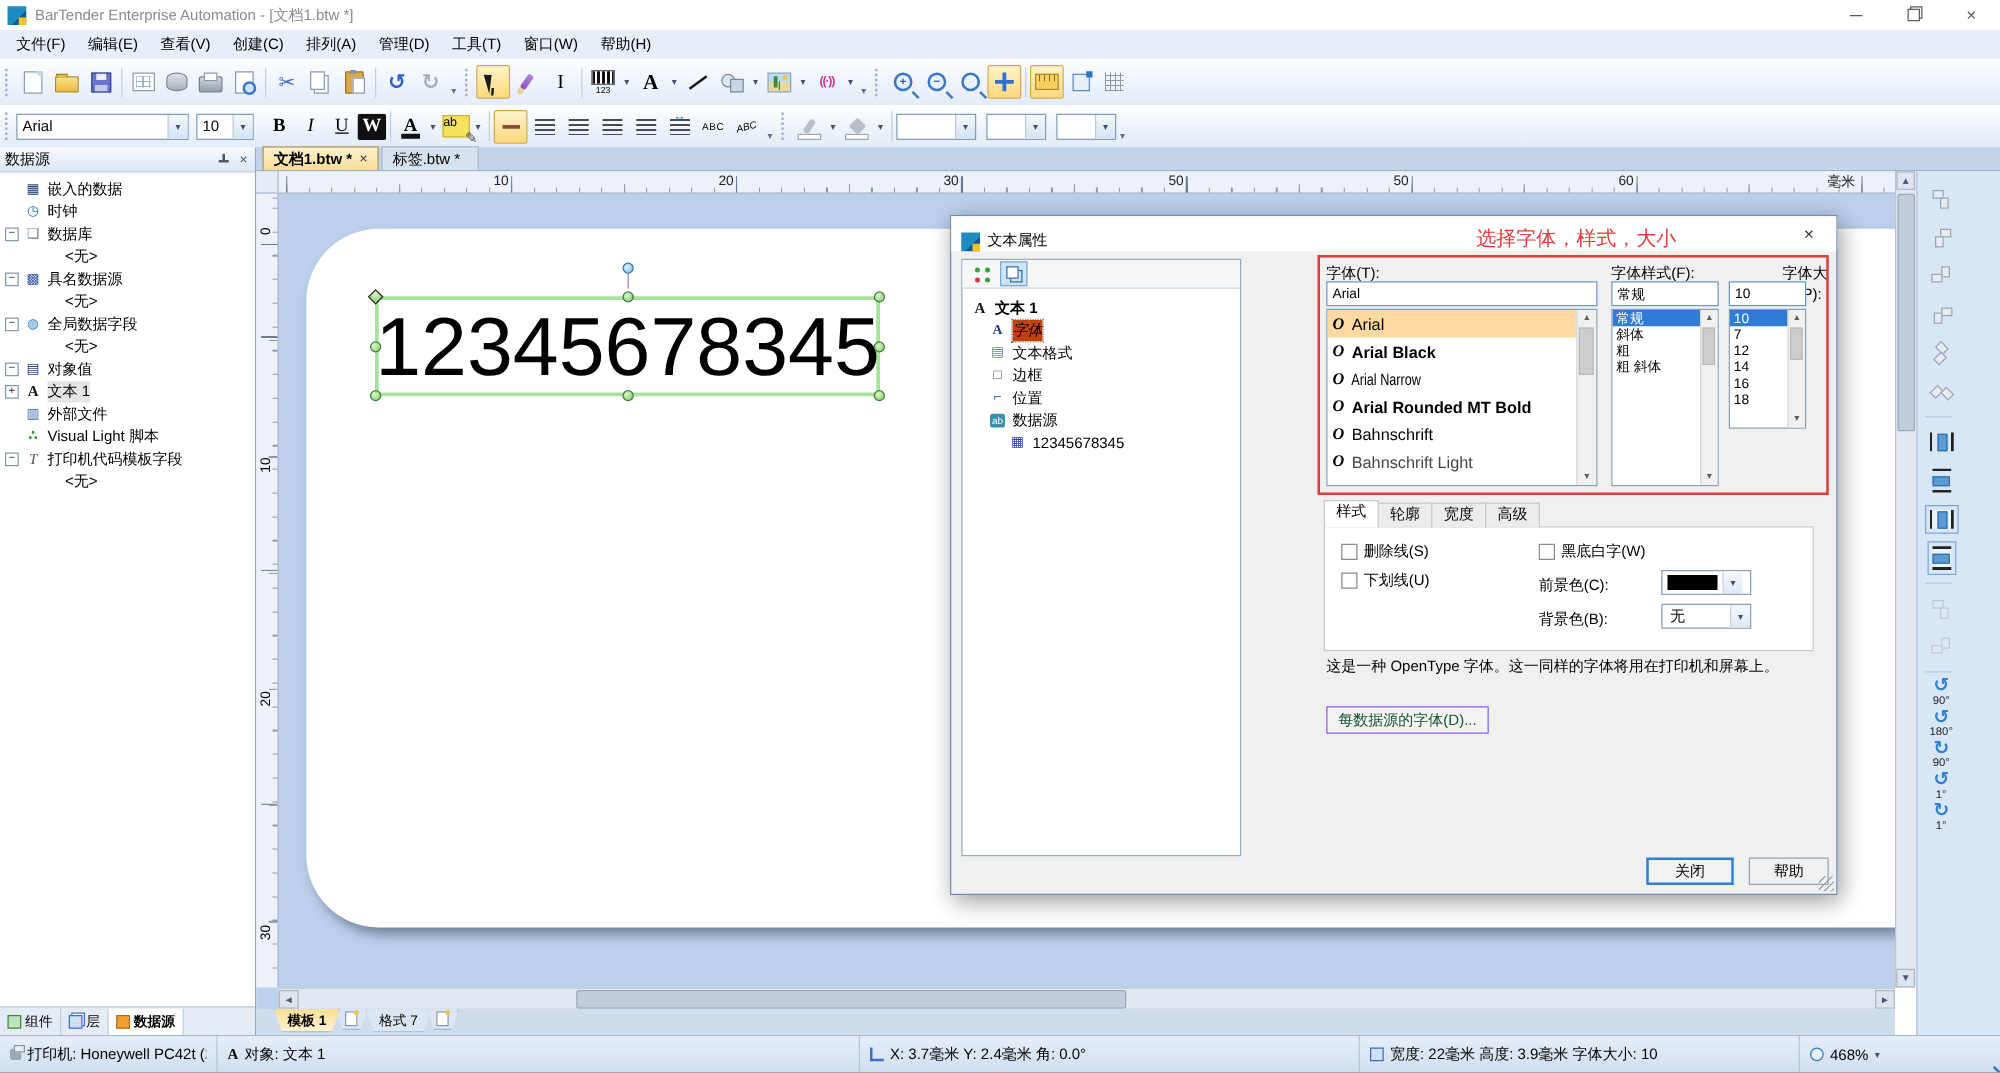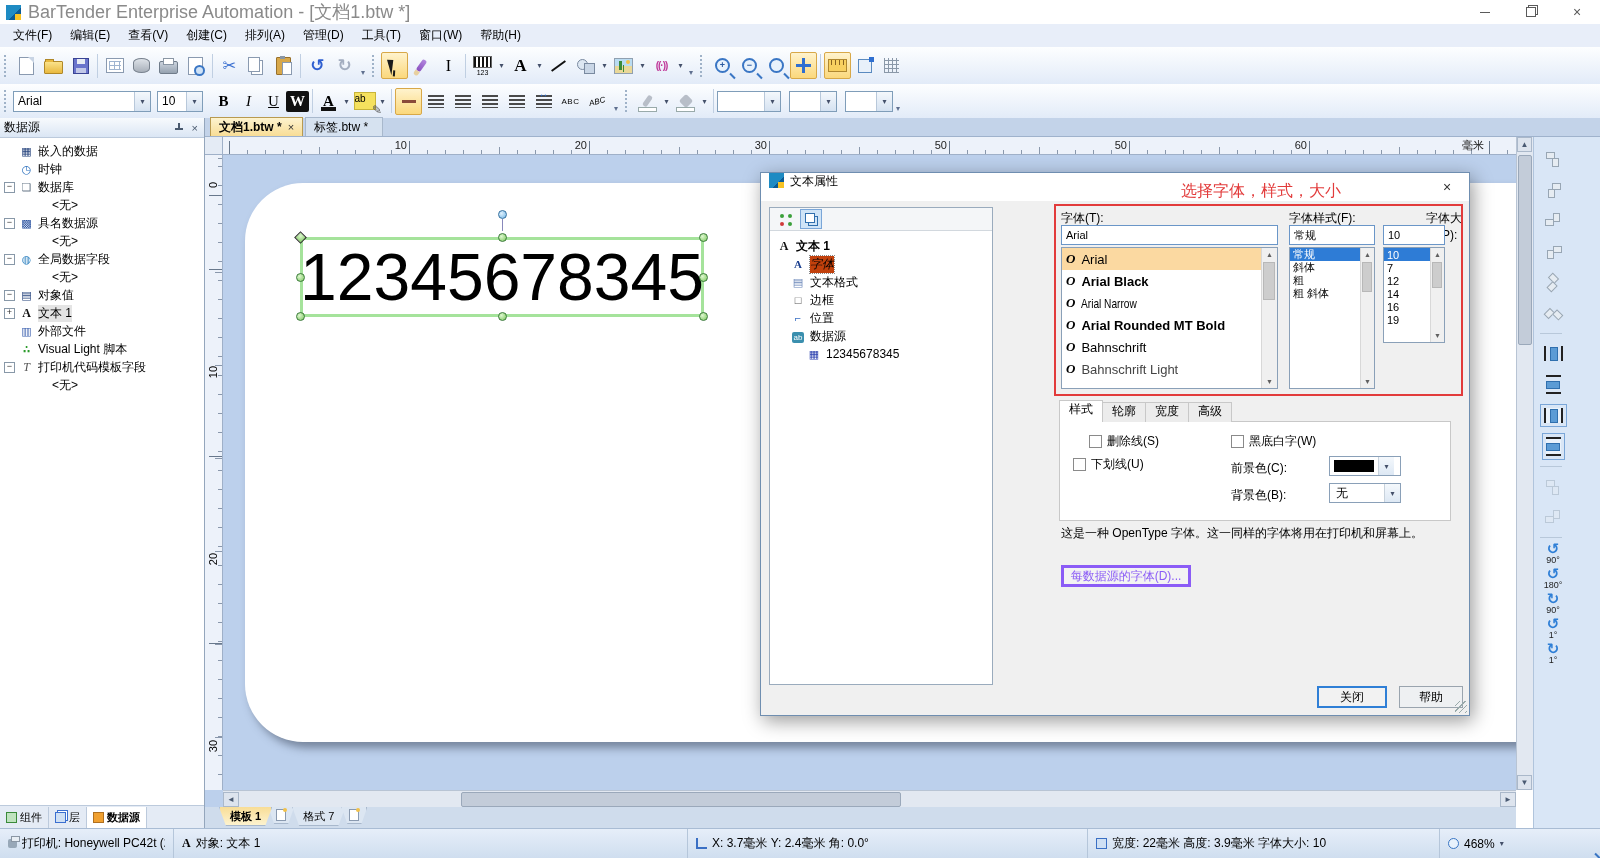--- a/index.html
+++ b/index.html
@@ -2,21 +2,21 @@
 <html><head>
 <meta charset="utf-8">
 <style>
   html,body{margin:0;padding:0;background:#555;}
   #app{position:relative;width:1600px;height:858px;background:#fff;overflow:hidden;
        font-family:"Liberation Sans","DejaVu Sans",sans-serif;font-size:12px;color:#000;}
   
   .titlebar{position:absolute;left:0;top:0;width:1600px;height:24px;background:#fff;display:flex;align-items:center;}
   .bt-logo{width:15px;height:15px;margin:0 7px 0 6px;background:linear-gradient(135deg,#1e8bc3 0 60%,#0a5a94 60%);position:relative;flex:0 0 auto;}
   .bt-logo::after{content:"";position:absolute;right:0;bottom:0;width:6px;height:6px;background:#f7c325;}
-  .titlebar .title{color:#8a8a8a;font-size:18px;}
+  .titlebar .title{color:#8a8a8a;font-size:12px;}
   .winbtns{margin-left:auto;display:flex;height:24px;}
   .wb{width:46px;height:24px;display:flex;align-items:center;justify-content:center;color:#5a5a5a;}
   .wb-min::before{content:"";width:10px;height:1px;background:#5a5a5a;}
   .wb-rest::before{content:"";width:8px;height:8px;border:1px solid #5a5a5a;box-shadow:2px -2px 0 -1px #fff,2px -2px 0 0 #5a5a5a;}
   .wb-close{font-size:14px;}
   
   .menubar{position:absolute;left:0;top:24px;width:1600px;height:23px;background:#e8eef9;display:flex;align-items:center;padding-left:4px;box-sizing:border-box;}
   .mi{padding:0 9px;line-height:23px;}
   
   .tbar{position:absolute;left:0;width:1600px;background:linear-gradient(#fdfeff,#e2ebf8);border-bottom:1px solid #c2d1e5;display:flex;align-items:center;}
@@ -202,21 +202,21 @@
   
   .statusbar{position:absolute;left:0;top:828px;width:1600px;height:30px;background:linear-gradient(#e6eef9,#cfdeef);border-top:1px solid #a9bcd4;display:flex;align-items:center;box-sizing:border-box;font-size:12px;}
   .ssec{height:100%;display:flex;align-items:center;gap:5px;padding:0 8px;border-right:1px solid #b5c6da;box-sizing:border-box;}
   .pr-icon{width:13px;height:9px;background:#98a8b8;border-radius:2px;position:relative;}
   .pr-icon::before{content:"";position:absolute;top:-3px;left:3px;width:7px;height:4px;background:#e8eef4;border:1px solid #8a96a4;}
   .boldA{font-weight:bold;font-family:"Liberation Serif",serif;}
   .pos-icon{width:9px;height:9px;border-left:2px solid #3a6fc4;border-bottom:2px solid #3a6fc4;}
   .dim-icon{width:9px;height:9px;border:1px solid #3a6fc4;background:#cfe0f4;}
   
   .dialog{position:absolute;left:760px;top:172px;width:710px;height:544px;background:#f0f0f0;border:1px solid #6f8eb0;box-shadow:3px 5px 18px rgba(0,0,0,.4);box-sizing:border-box;}
-  .dlg-title{height:28px;background:#fff;display:flex;align-items:flex-start;padding-left:8px;}
+  .dlg-title{height:28px;background:#fff;display:flex;align-items:flex-end;padding-left:8px;}
   .dlg-title .t{margin-left:6px;font-size:12px;}
   .dlg-x{margin-left:auto;width:44px;height:28px;display:flex;align-items:center;justify-content:center;font-size:14px;color:#333;}
   .lpane{position:absolute;left:8px;top:34px;width:224px;height:478px;background:#fff;border:1px solid #9aabbd;box-sizing:border-box;}
   .lpane-bar{height:22px;background:#f4f6f8;border-bottom:1px solid #d2d8de;display:flex;align-items:center;gap:4px;padding-left:4px;}
   .mtb{width:20px;height:18px;border:1px solid transparent;display:flex;align-items:center;justify-content:center;position:relative;}
   .mtb.on{background:#cfe4f7;border-color:#7aa6d8;}
   .dotx{width:4px;height:4px;border-radius:50%;background:#3aa03a;box-shadow:8px 0 0 #3aa03a,0 8px 0 #d03a3a,8px 8px 0 #3aa03a;margin:-6px 0 0 -6px;}
   .copies{width:8px;height:8px;border:1px solid #2f6fae;background:#fff;box-shadow:3px 3px 0 -1px #cfe4f7,3px 3px 0 0 #2f6fae;margin:-3px 3px 0 0;}
   .dtree{padding:6px 4px;font-size:12px;}
   .dtrow{display:flex;align-items:center;height:18px;padding-left:2px;}
@@ -256,21 +256,21 @@
   .dpage{position:absolute;left:298px;top:248px;width:392px;height:100px;background:#fff;border:1px solid #c8c8c8;box-sizing:border-box;}
   .cb{display:flex;align-items:center;gap:5px;position:absolute;font-size:12px;}
   .cbbox{width:13px;height:13px;border:1px solid #8a8a8a;background:#fff;box-sizing:border-box;}
   .dd{position:absolute;height:20px;border:1px solid #8aa0b8;background:#fff;display:flex;align-items:center;box-sizing:border-box;font-size:12px;}
   .dd .sw{width:40px;height:12px;background:#000;margin:0 4px;}
   .dd .tx{padding:0 6px;flex:1;}
   .dd .da{width:15px;height:100%;border-left:1px solid #c8d2dc;background:linear-gradient(#f4f8fc,#dde8f4);display:flex;align-items:center;justify-content:center;}
   .dd .da::after{content:"▾";font-size:8px;color:#44506a;}
   .info{position:absolute;left:300px;top:352px;width:396px;font-size:12px;line-height:16px;}
   .btn{position:absolute;height:22px;display:flex;align-items:center;justify-content:center;font-size:12px;box-sizing:border-box;}
-  .btn-dis{border:3px solid #8b5cf6;background:#f3f3f3;color:#8b5cf6;}
+  .btn-dis{border:1px solid #8b5cf6;background:#f3f3f3;color:#14532d;}
   .btn-def{border:2px solid #2f7fd6;background:#f2f2f2;}
   .btn-std{border:1px solid #9aa4ae;background:#eef0f2;}
   .grip2{position:absolute;right:2px;bottom:2px;width:12px;height:12px;background:repeating-linear-gradient(135deg,transparent 0 3px,#9aa 3px 4px);}
 </style>
 </head>
 <body>
 
 <div id="app">
 
   <div class="titlebar">
@@ -878,21 +878,21 @@
 
           <div class="opt2">
             <span>14</span>
           </div>
 
           <div class="opt2">
             <span>16</span>
           </div>
 
           <div class="opt2">
-            <span>19</span>
+            <span>18</span>
           </div>
         </div>
       <div class="lsb" style="width:13px;">
         <span class="up">▲</span>
         <span class="th" style="top:14px;height:26px;left:1px;width:10px;"></span>
         <span class="dn">▼</span>
       </div>
     </div>
 
     <div class="dtabs">
@@ -908,21 +908,21 @@
         <span class="dtab2">
           <span>宽度</span>
         </span>
 
         <span class="dtab2">
           <span>高级</span>
         </span>
       </div>
     <div class="dpage"></div>
 
-    <span class="cb" style="left:328px;top:260px;">
+    <span class="cb" style="left:312px;top:260px;">
       <span class="cbbox"></span>
       <span>删除线(S)</span>
     </span>
     <span class="cb" style="left:312px;top:283px;">
       <span class="cbbox"></span>
       <span>下划线(U)</span>
     </span>
     <span class="cb" style="left:470px;top:260px;">
       <span class="cbbox"></span>
       <span>黑底白字(W)</span>

